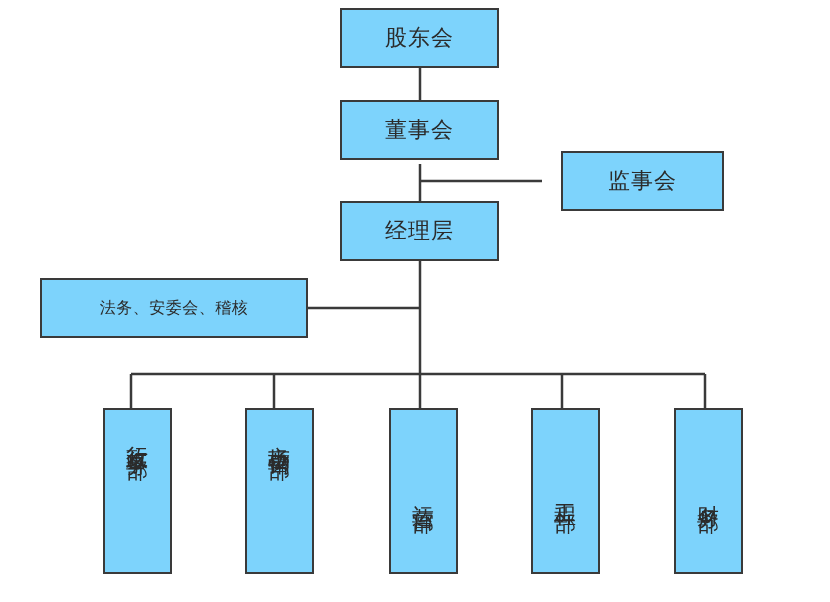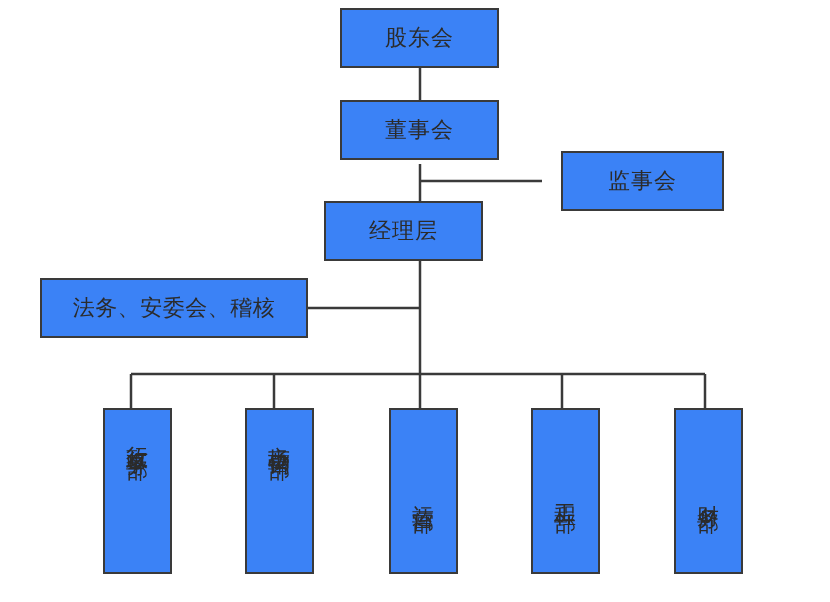--- a/index.html
+++ b/index.html
@@ -19,21 +19,21 @@
     position: absolute;
     left: 0;
     top: 0;
     width: 830px;
     height: 602px;
   }
   .node {
     position: absolute;
     box-sizing: border-box;
     border: 2.5px solid #3a3a3a;
-    background: #3b82f6;
+    background: #7dd3fc;
     display: flex;
     align-items: center;
     justify-content: center;
     color: #2b2b2b;
   }
   .node-label {
     font-size: 22px;
     line-height: 1.25;
     letter-spacing: 1px;
     white-space: nowrap;
@@ -49,21 +49,21 @@
   }
   .node.vertical .node-label {
     writing-mode: vertical-rl;
     text-orientation: upright;
     font-size: 22px;
     line-height: 1.32;
     letter-spacing: 3px;
     white-space: nowrap;
   }
   .node.wide .node-label {
-    font-size: 22px;
+    font-size: 16px;
     letter-spacing: 0.5px;
   }
 </style>
 </head>
 <body>
 
 <div id="chart-root">
 
   <svg id="wires" viewBox="0 0 830 602" xmlns="http://www.w3.org/2000/svg">
     <g stroke="#3a3a3a" stroke-width="2.5" fill="none" stroke-linecap="butt">
@@ -93,21 +93,21 @@
   </div>
 
   <div class="node" style="left:340px; top:100px; width:159px; height:60px;">
     <span class="node-label">董事会</span>
   </div>
 
   <div class="node" style="left:542px; top:151px; width:163px; height:60px;margin-left:19px;">
     <span class="node-label">监事会</span>
   </div>
 
-  <div class="node" style="left:324px; top:201px; width:159px; height:60px;">
+  <div class="node" style="left:340px; top:201px; width:159px; height:60px;">
     <span class="node-label">经理层</span>
   </div>
 
   <div class="node wide" style="left:40px; top:278px; width:268px; height:60px;">
     <span class="node-label">法务、安委会、稽核</span>
   </div>
 
   <div class="node vertical" style="left:103px; top:408px; width:69px; height:166px;">
     <span class="node-label">行政事务部</span>
   </div>

